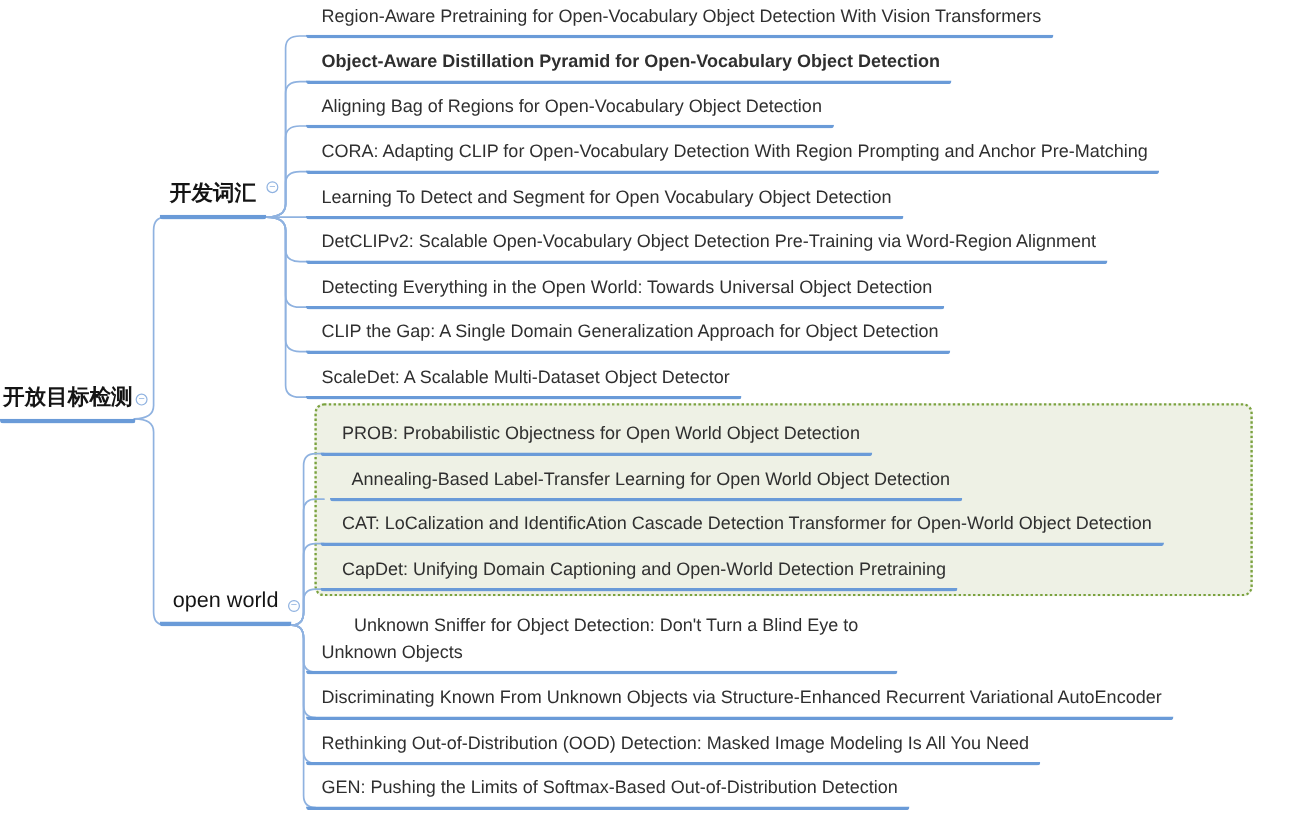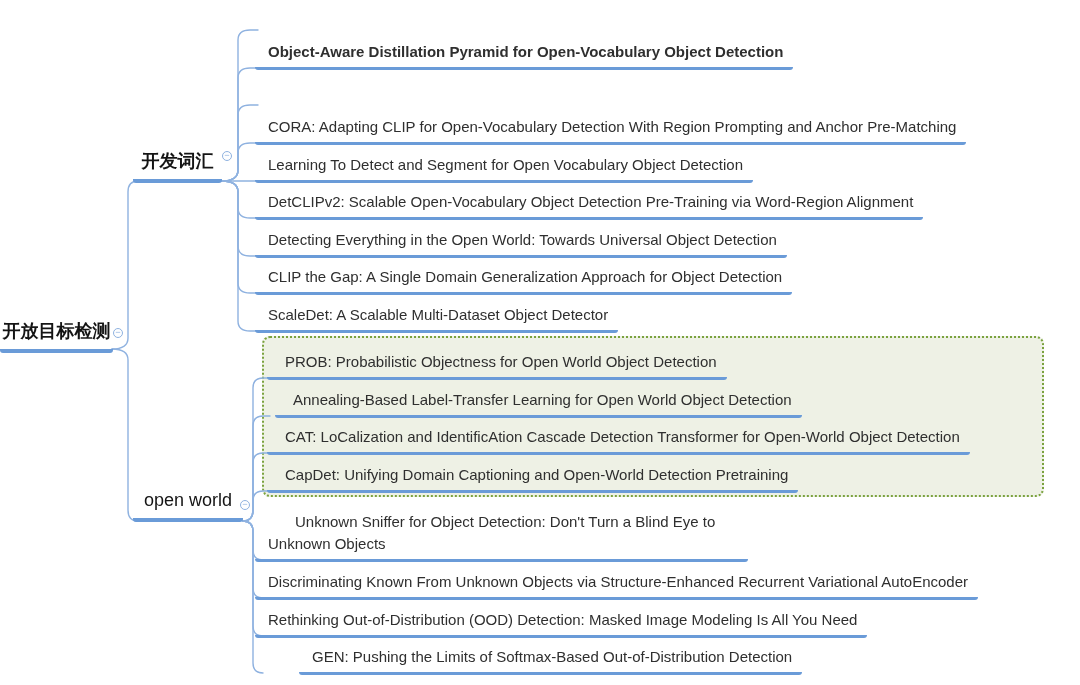--- a/index.html
+++ b/index.html
@@ -29,21 +29,21 @@
     border-bottom:3px solid #6a9bd8;border-radius:3px;
     cursor:default;
   }
   .leaf.grouped{padding-left:18px;}
   #p1{left:255px;top:1px;}   #p2{left:255px;top:39px;font-weight:bold;}  #p3{left:255px;top:76px;}
   #p4{left:255px;top:114px;} #p5{left:255px;top:152px;} #p6{left:255px;top:189px;}
   #p7{left:255px;top:227px;} #p8{left:255px;top:264px;} #p9{left:255px;top:302px;}
   #p10{left:267px;top:349px;} #p11{left:275px;top:387px;}
   #p12{left:267px;top:424px;} #p13{left:267px;top:462px;}
   #p14{left:255px;top:509px;white-space:normal;width:470px;text-indent:27px;}
-  #p15{left:255px;top:569px;} #p16{left:255px;top:607px;} #p17{left:255px;top:644px;margin-left:44px;}
+  #p15{left:255px;top:569px;} #p16{left:255px;top:607px;} #p17{left:255px;top:644px;}
 
   
   .topic{
     position:absolute;z-index:2;text-align:center;
     font-size:18px;line-height:22px;color:#141414;
     padding-bottom:7px;border-bottom:4px solid #6a9bd8;border-radius:3px;
     cursor:default;
   }
   #root-node{left:0;top:320px;width:113px;font-weight:700;}
   #branch-vocab{left:133px;top:150px;width:89px;font-weight:600;}
@@ -93,21 +93,23 @@
   </svg>
 
   <div class="topic" id="root-node">开放目标检测</div>
   <div class="topic" id="branch-vocab">开发词汇</div>
   <div class="topic" id="branch-open">open world</div>
 
   <div class="toggle" id="t-root">−</div>
   <div class="toggle" id="t-vocab">−</div>
   <div class="toggle" id="t-open">−</div>
 
+  <div class="leaf" id="p1">Region-Aware Pretraining for Open-Vocabulary Object Detection With Vision Transformers</div>
   <div class="leaf" id="p2">Object-Aware Distillation Pyramid for Open-Vocabulary Object Detection</div>
+  <div class="leaf" id="p3">Aligning Bag of Regions for Open-Vocabulary Object Detection</div>
   <div class="leaf" id="p4">CORA: Adapting CLIP for Open-Vocabulary Detection With Region Prompting and Anchor Pre-Matching</div>
   <div class="leaf" id="p5">Learning To Detect and Segment for Open Vocabulary Object Detection</div>
   <div class="leaf" id="p6">DetCLIPv2: Scalable Open-Vocabulary Object Detection Pre-Training via Word-Region Alignment</div>
   <div class="leaf" id="p7">Detecting Everything in the Open World: Towards Universal Object Detection</div>
   <div class="leaf" id="p8">CLIP the Gap: A Single Domain Generalization Approach for Object Detection</div>
   <div class="leaf" id="p9">ScaleDet: A Scalable Multi-Dataset Object Detector</div>
 
   <div class="leaf grouped" id="p10">PROB: Probabilistic Objectness for Open World Object Detection</div>
   <div class="leaf grouped" id="p11">Annealing-Based Label-Transfer Learning for Open World Object Detection</div>
   <div class="leaf grouped" id="p12">CAT: LoCalization and IdentificAtion Cascade Detection Transformer for Open-World Object Detection</div>

